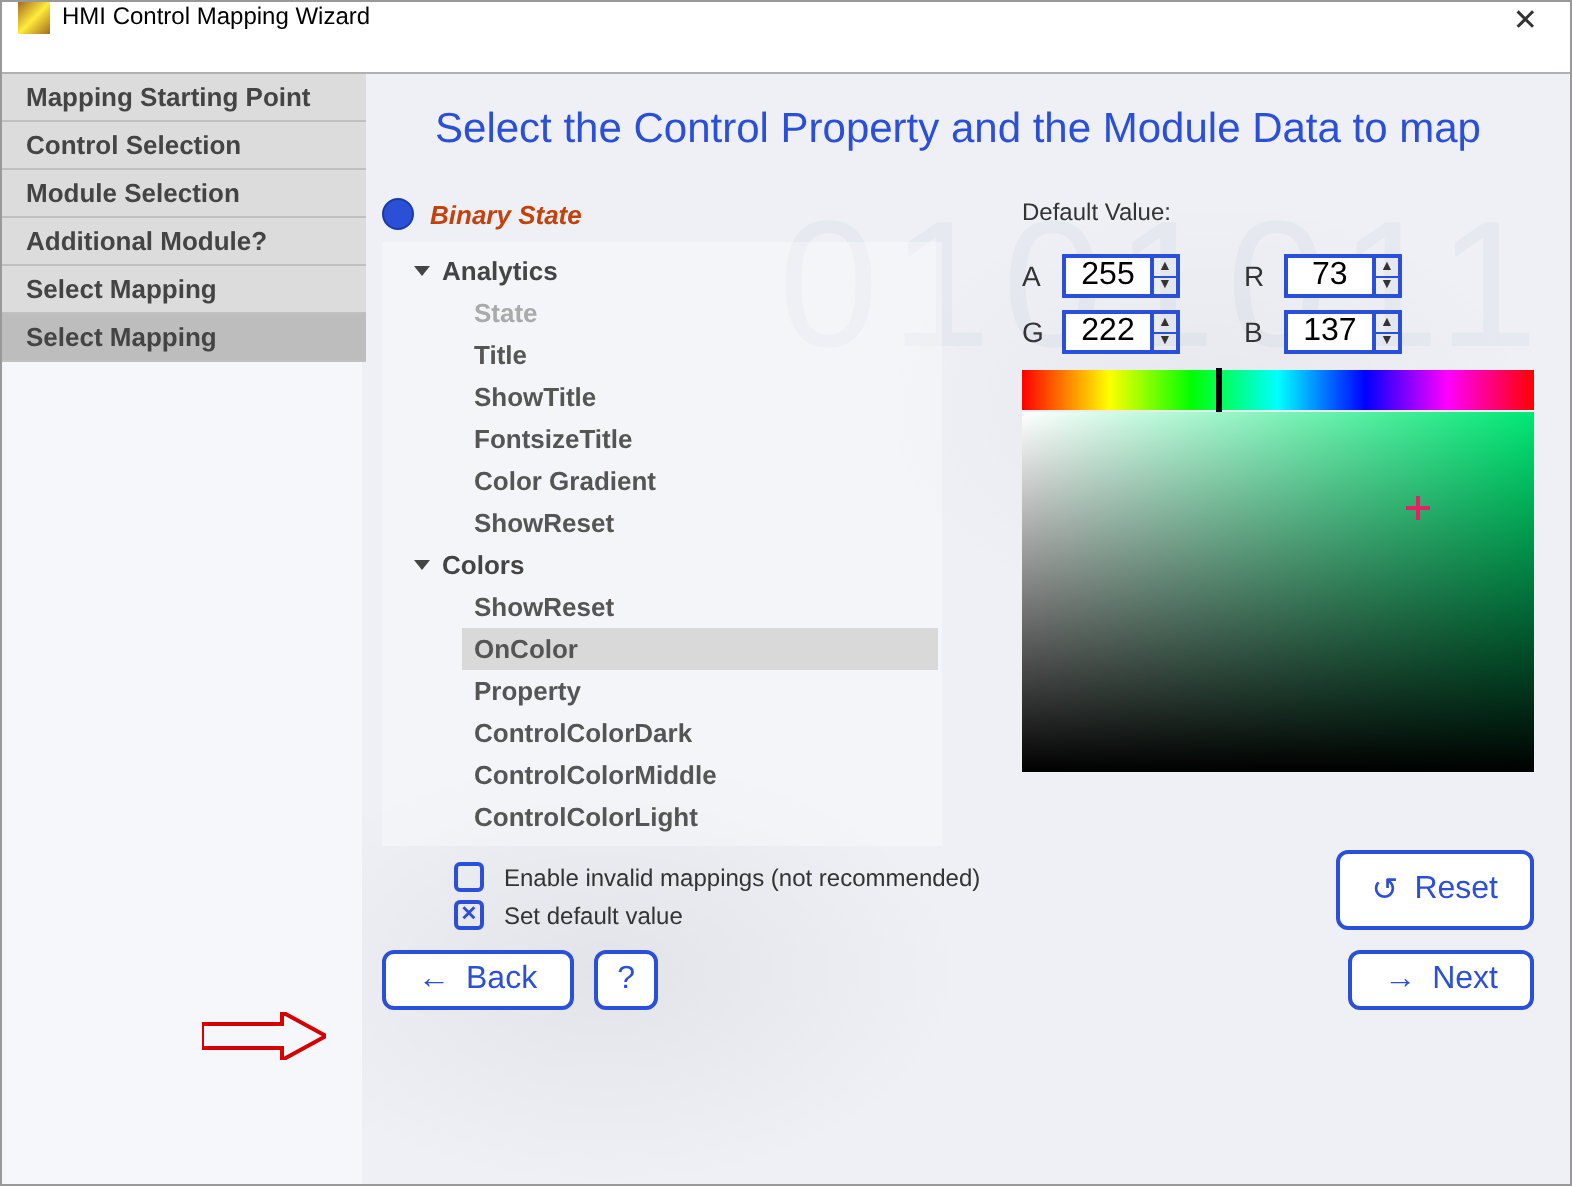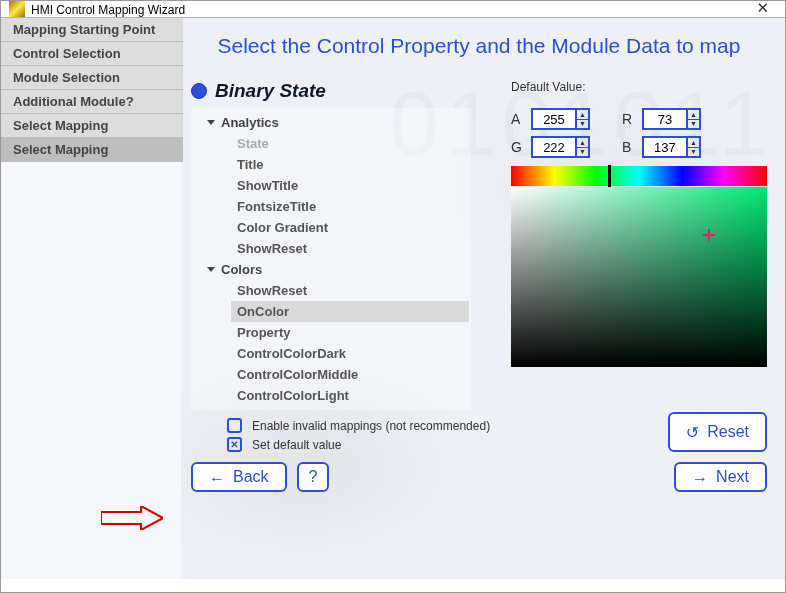--- a/index.html
+++ b/index.html
@@ -18,22 +18,22 @@
     width:786px;height:593px;
     font-family:"Segoe UI",Arial,sans-serif;
     font-size:13px;color:var(--text);
     background:#fff;
     overflow:hidden;
     position:relative;
     border:1px solid #999;
   }
   
   .titlebar{
-    height:17px;
-    display:flex;align-items:flex-end;
+    height:36px;
+    display:flex;align-items:flex-start;
     padding:0 8px;
     border-bottom:1px solid var(--border);
     background:#fff;
   }
   .app-icon{
     width:16px;height:16px;
     background:linear-gradient(135deg,#a26a1f 0%,#ffeb3b 50%,#a26a1f 100%);
     margin-right:6px;
   }
   .titlebar .title{flex:1;font-size:12px;color:#000;}
@@ -92,22 +92,22 @@
     display:flex;flex-direction:column;
   }
   .heading{
     text-align:center;
     font-size:21px;
     color:var(--blue);
     margin:4px 0 22px 0;
   }
   .binary-row{
     display:flex;align-items:center;gap:8px;
-    font-size:19px;font-style:italic;font-weight:600;
-    color:#0f172a;
+    font-size:13px;font-style:italic;font-weight:600;
+    color:#c2410c;
     margin-bottom:6px;
   }
   .binary-dot{
     width:16px;height:16px;border-radius:50%;
     background:#2b4fd7;
     border:1px solid #1a3aa8;
   }
   .mid-row{
     display:flex;gap:20px;
     align-items:flex-start;
@@ -151,21 +151,21 @@
   }
   .argb-cell{display:flex;align-items:center;gap:6px;}
   .argb-cell .letter{width:14px;font-size:14px;color:#333;}
   .numbox{
     display:flex;align-items:stretch;
     border:2px solid var(--blue);
     height:22px;
   }
   .numbox input{
     width:42px;border:none;text-align:center;
-    font-size:13px;background:#fff;padding:0;outline:none;
+    font-size:16px;background:#fff;padding:0;outline:none;
   }
   .spinner{
     display:flex;flex-direction:column;
     border-left:2px solid var(--blue);
   }
   .spinner span{
     flex:1;display:flex;align-items:center;justify-content:center;
     font-size:7px;line-height:1;padding:0 2px;
     cursor:default;user-select:none;
   }

